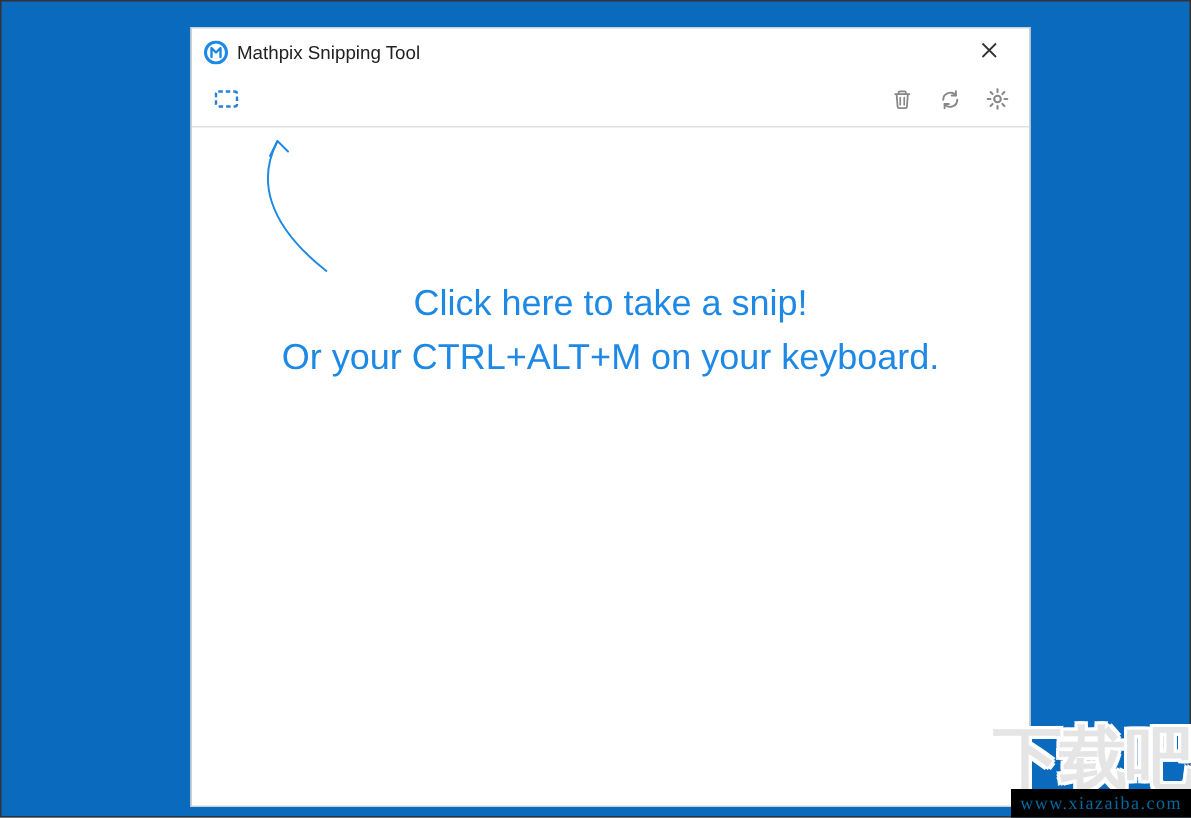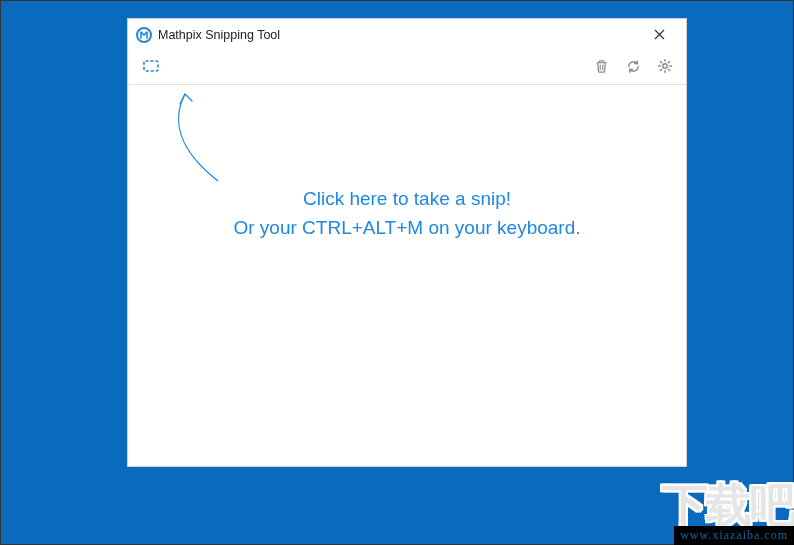--- a/index.html
+++ b/index.html
@@ -9,21 +9,21 @@
       background: #0a6bbe;
       font-family: "Segoe UI", Tahoma, sans-serif;
       position: relative;
       overflow: hidden;
     }
     .app-window {
       position: absolute;
       left: 127px;
       top: 18px;
       width: 560px;
-      height: 449px;
+      height: 520px;
       background: #ffffff;
       border: 1px solid #d0d0d0;
       display: flex;
       flex-direction: column;
     }
     .titlebar {
       height: 32px;
       display: flex;
       align-items: center;
       padding: 0 8px;
@@ -72,21 +72,21 @@
       position: absolute;
       left: 34px;
       top: 4px;
     }
     .hint-text {
       position: absolute;
       left: 0; right: 0;
       top: 100px;
       text-align: center;
       color: #1e88e5;
-      font-size: 19px;
+      font-size: 24px;
       line-height: 1.5;
       font-weight: 400;
     }
     .watermark {
       position: absolute;
       right: 0;
       bottom: 0;
       width: 185px;
       height: 74px;
       display: flex;

